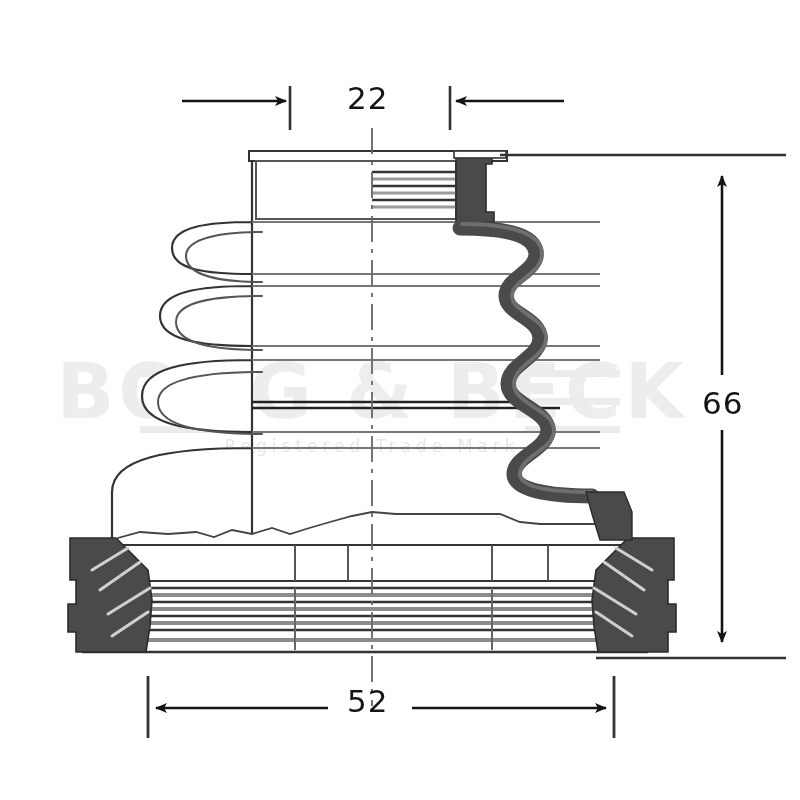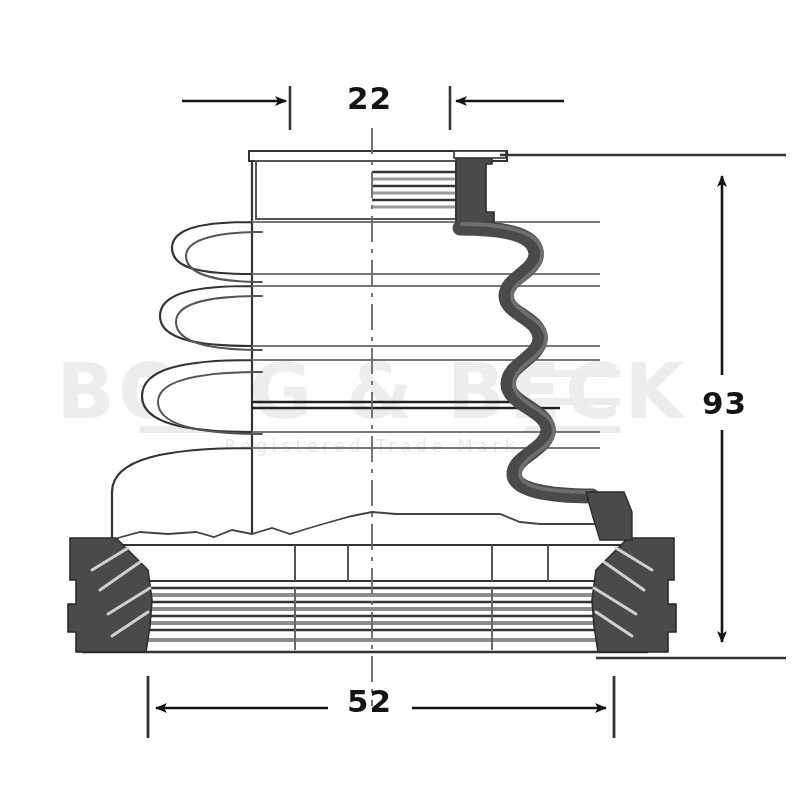--- a/index.html
+++ b/index.html
@@ -22,21 +22,21 @@
     position: absolute;
     left: 0;
     top: 0;
     width: 800px;
     height: 800px;
   }
   .dim-text {
     position: absolute;
     font-family: "DejaVu Sans", sans-serif;
     font-size: 31px;
-    font-weight: 700;
+    font-weight: 400;
     color: #141414;
     letter-spacing: 1px;
     white-space: nowrap;
     user-select: none;
   }
   #dim-top-text  { left: 347px; top: 80px; }
   #dim-bot-text  { left: 347px; top: 683px; }
   #dim-right-text{ left: 702px; top: 385px; }
 </style>
 </head>
@@ -244,15 +244,15 @@
       <line x1="328" y1="708" x2="156" y2="708" stroke="#141414" stroke-width="2.6" marker-end="url(#arrL)"></line>
       <line x1="412" y1="708" x2="606" y2="708" stroke="#141414" stroke-width="2.6" marker-end="url(#arrR)"></line>
     </g>
 
   </svg>
 
   <div class="dim-text" id="dim-top-text">22</div>
 
   <div class="dim-text" id="dim-bot-text">52</div>
 
-  <div class="dim-text" id="dim-right-text">93</div>
+  <div class="dim-text" id="dim-right-text">66</div>
 
 </div>
 
 </body></html>

